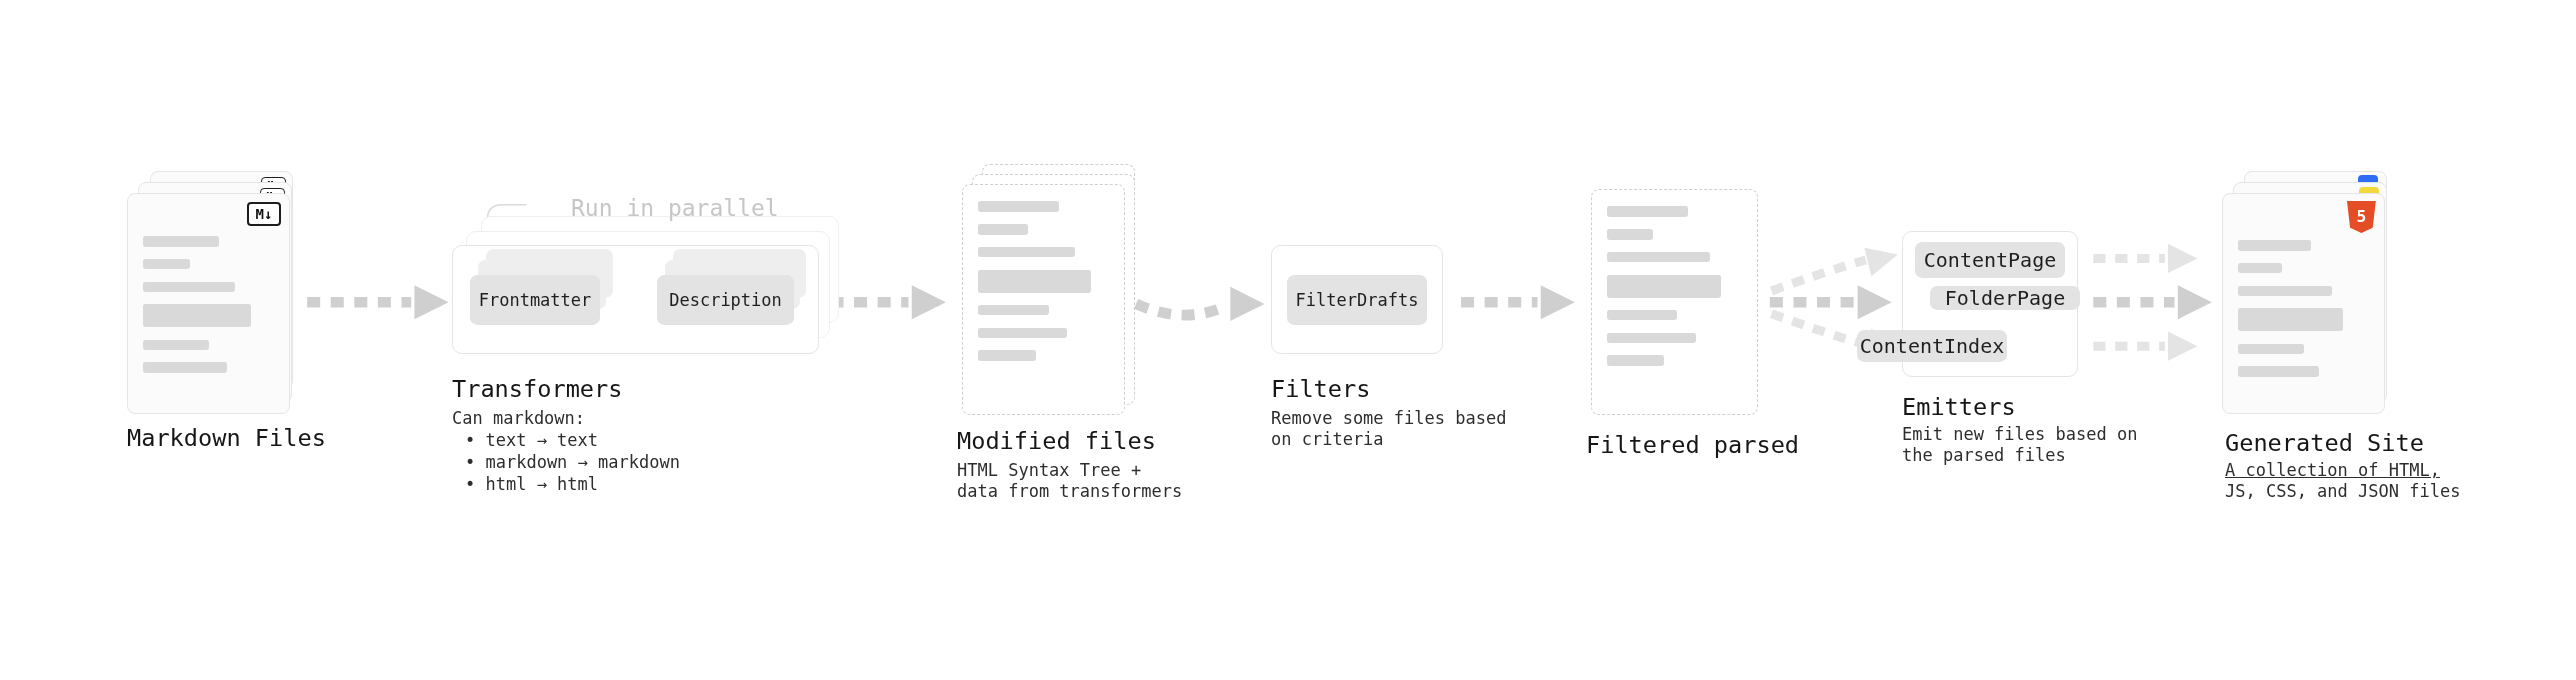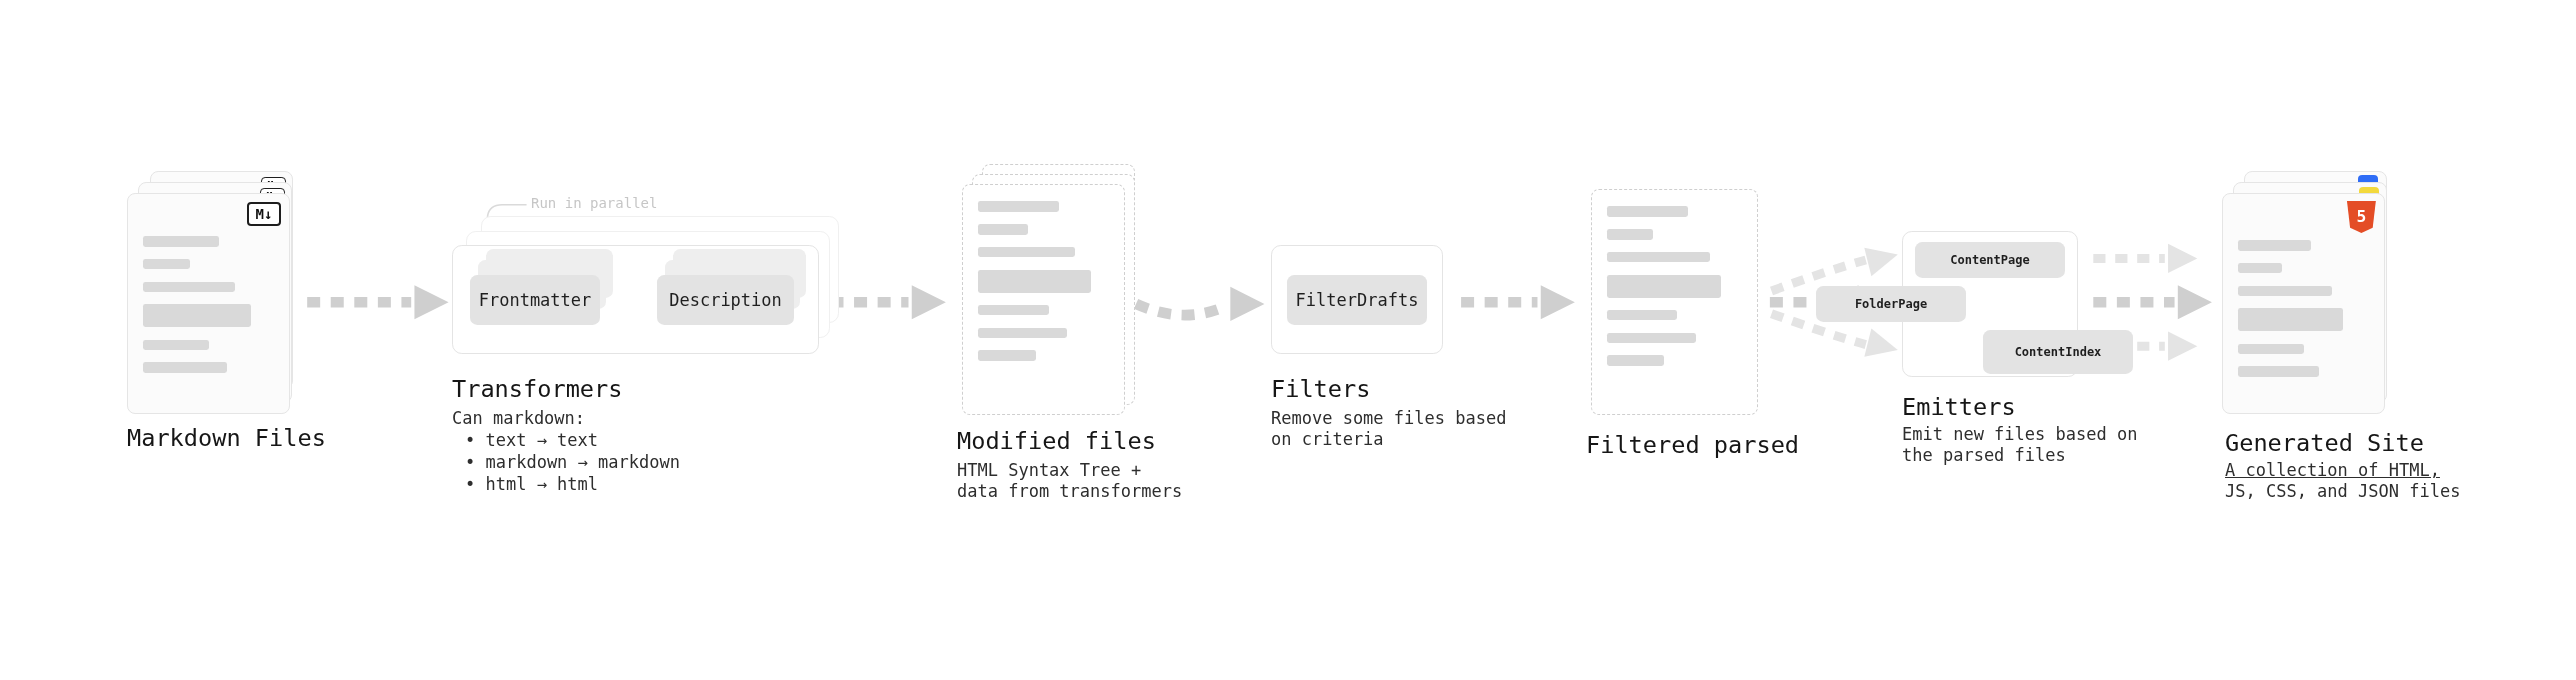--- a/index.html
+++ b/index.html
@@ -12,23 +12,23 @@
   .card.dashed{background:#ffffff;border:1.6px dashed #cfcfcf;}
   .bars{position:absolute;left:14.6px;right:14.6px;top:16.3px;display:flex;flex-direction:column;gap:12.2px;}
   .bar{height:10.6px;border-radius:2.4px;background:#d9d9d9;}
   .bar.tall{height:23px;}
   .stage-label{position:absolute;font-size:23.6px;font-weight:500;color:#161616;white-space:nowrap;}
   .desc-line{position:absolute;font-size:17px;color:#2e2e2e;white-space:nowrap;line-height:21px;}
   .panel{position:absolute;background:#ffffff;border:1.6px solid #e4e4e4;border-radius:9.8px;box-sizing:border-box;}
   .panel.ghost{border-color:#f0f0f0;}
   .node-btn{position:absolute;background:#e3e3e3;border-radius:7.3px;display:flex;align-items:center;justify-content:center;
     font-size:17px;color:#1f1f1f;white-space:nowrap;box-sizing:border-box;}
-  .node-btn.small{font-size:12px;font-weight:bold;}
+  .node-btn.small{font-size:20px;}
   .node-btn.ghost{background:#eeeeee;}
-  .annotation{position:absolute;font-size:14px;color:#c6c6c6;white-space:nowrap;}
+  .annotation{position:absolute;font-size:23px;color:#c6c6c6;white-space:nowrap;margin-left:40px;}
   .md-badge{position:absolute;border:2.4px solid #1d1d1d;border-radius:4.1px;background:#ffffff;color:#111111;
     font-weight:bold;display:flex;align-items:center;justify-content:center;box-sizing:border-box;}
   .md-badge.front{right:8.1px;top:8.1px;width:34px;height:24.4px;font-size:14px;}
   .md-badge.mini{right:6.5px;top:4.9px;width:24.4px;height:18px;font-size:9.8px;border-width:1.6px;}
   .html5-badge{position:absolute;right:8.1px;top:6.5px;width:29px;height:32.5px;background:#e44d26;
     clip-path:polygon(0 0,100% 0,89% 84%,50% 100%,11% 84%);
     color:#ffffff;font-weight:bold;font-size:16.3px;display:flex;align-items:center;justify-content:center;}
   .file-ico{position:absolute;border-radius:4.1px;}
   .ico-blue{right:8.1px;top:3.3px;width:19.5px;height:16.3px;background:#2f6df6;}
   .ico-yellow{right:7.3px;top:4.1px;width:19.5px;height:16.3px;background:#f3d93c;}
@@ -162,22 +162,22 @@
       <div class="bar tall" style="width:84%"></div>
       <div class="bar" style="width:52%"></div>
       <div class="bar" style="width:66%"></div>
       <div class="bar" style="width:42%"></div>
     </div>
   </div>
   <div class="stage-label" style="left:1586px;top:431px;">Filtered parsed</div>
 
   <div class="panel" style="left:1902px;top:231px;width:176px;height:146px;"></div>
   <div class="node-btn small" style="left:1915px;top:242px;width:150px;height:36px;">ContentPage</div>
-  <div class="node-btn small" style="left:1816px;top:286px;width:150px;height:36px;">FolderPage</div>
-  <div class="node-btn small" style="left:1983px;top:330px;width:150px;height:44px;">ContentIndex</div>
+  <div class="node-btn small" style="left:1930px;top:286px;width:150px;height:24px;">FolderPage</div>
+  <div class="node-btn small" style="left:1857px;top:330px;width:150px;height:32px;">ContentIndex</div>
   <div class="stage-label" style="left:1902px;top:393px;">Emitters</div>
   <div class="desc-line" style="left:1902px;top:424px;">Emit new files based on</div>
   <div class="desc-line" style="left:1902px;top:445px;">the parsed files</div>
 
   <div class="card" style="left:2244px;top:171px;width:143px;height:218px;">
     <div class="file-ico ico-blue"></div>
   </div>
   <div class="card" style="left:2233px;top:182px;width:154px;height:221px;">
     <div class="file-ico ico-yellow"></div>
   </div>

